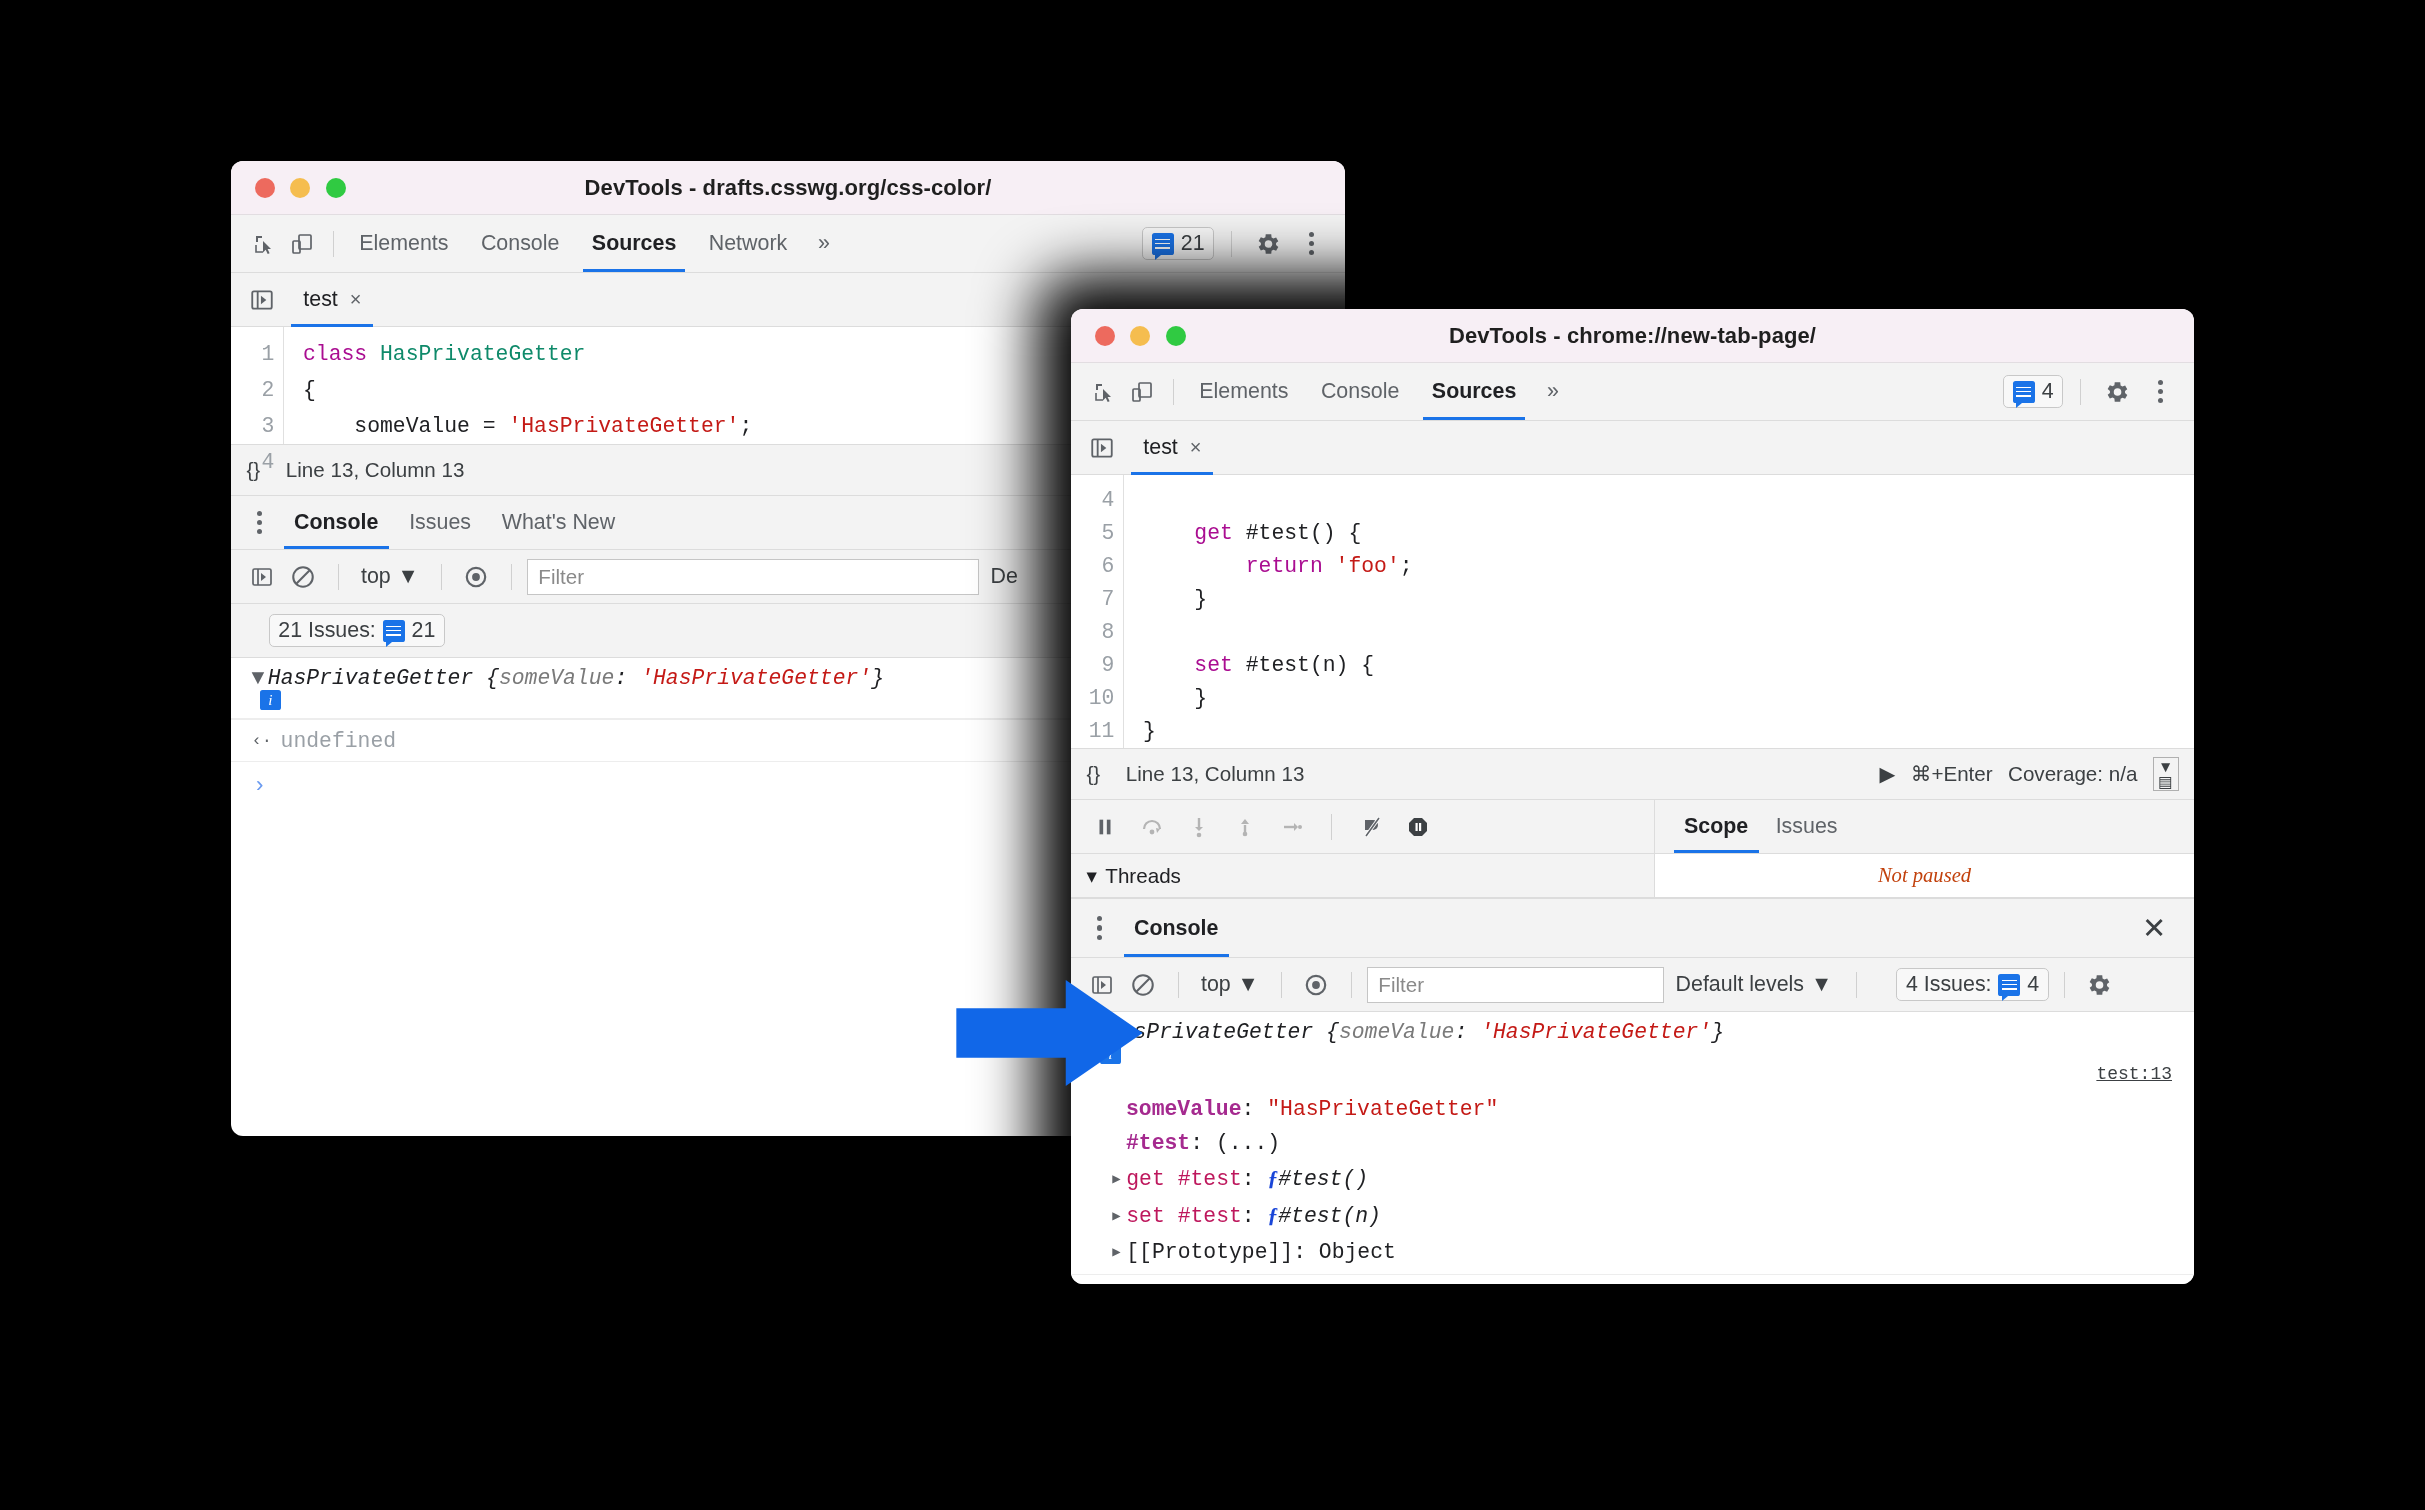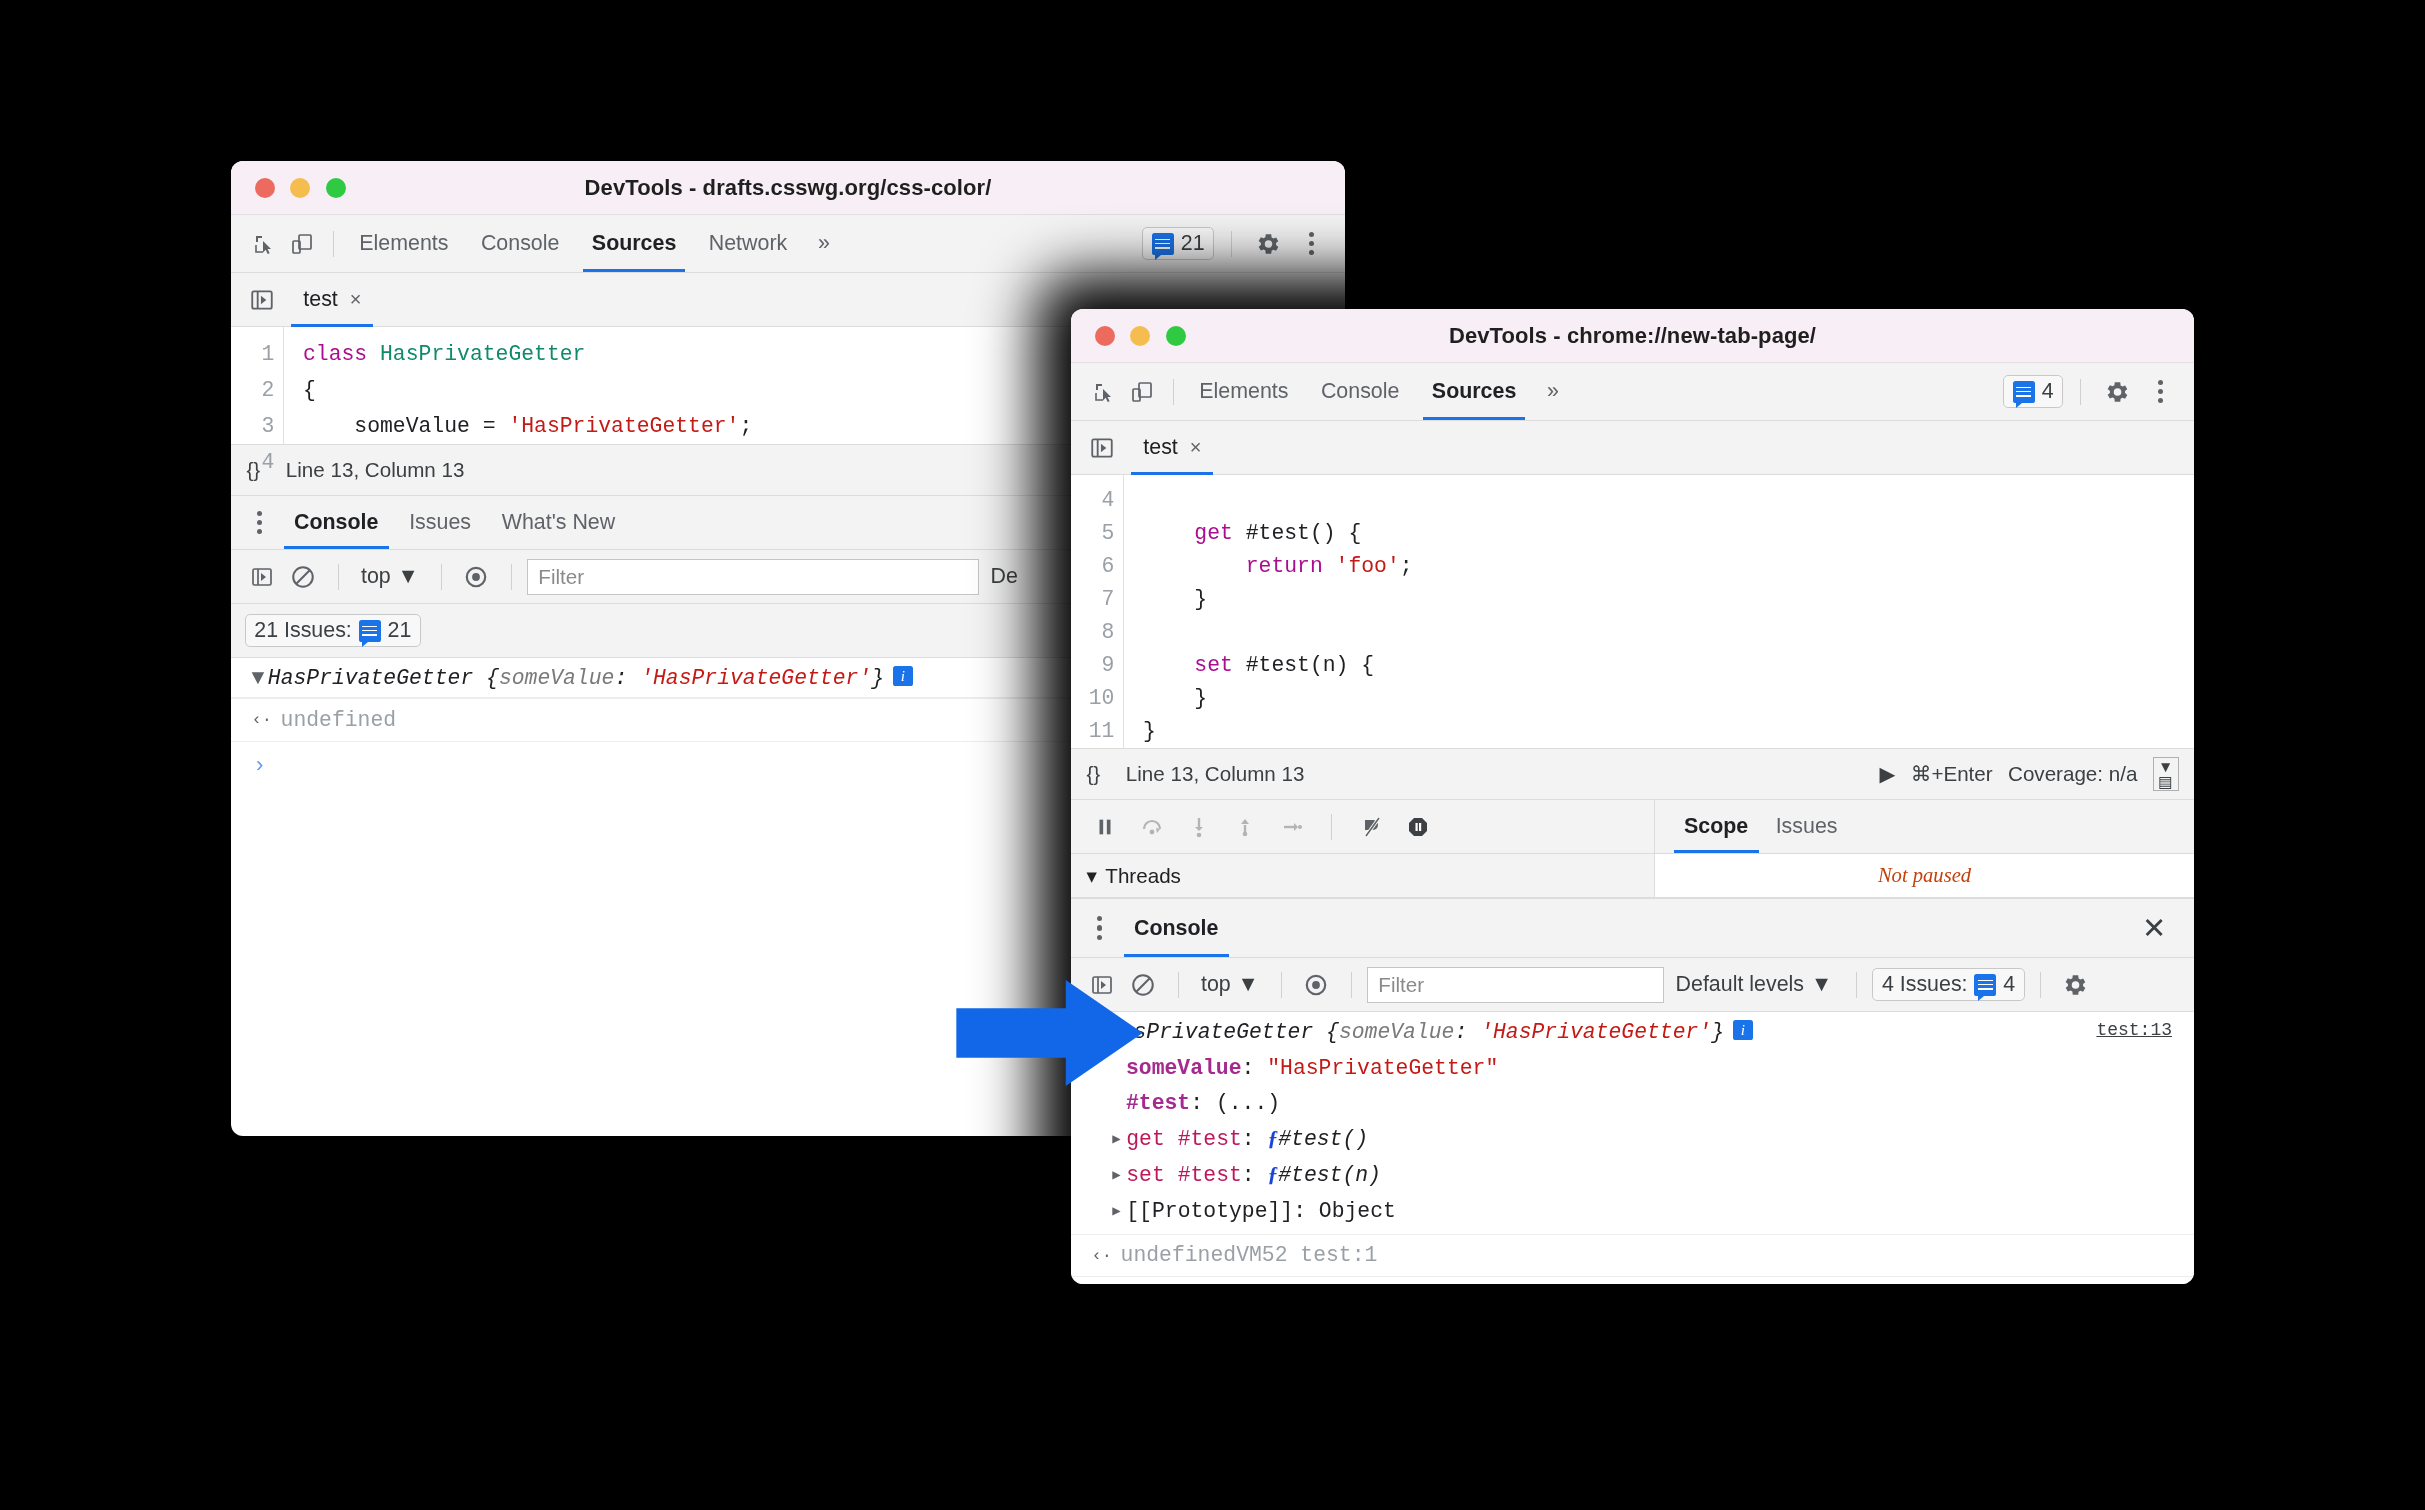--- a/index.html
+++ b/index.html
@@ -32,21 +32,21 @@
   .vsep{width:0.9px;height:26px;background:#d0d0d0;margin:0 12px;}
   .tabs{display:flex;align-items:center;gap:5.1px;height:100%;}
   .tab{font-size:21.4px;color:#5f6368;padding:0 13.7px;height:100%;display:flex;
        align-items:center;position:relative;white-space:nowrap;}
   .tab.active{color:#202124;font-weight:600;}
   .tab.active:after{content:"";position:absolute;left:5.1px;right:5.1px;bottom:0;
                     height:3.4px;background:#1a73e8;}
   .chev{font-size:21.4px;color:#5f6368;padding:0 12px;}
   .right-grp{margin-left:auto;display:flex;align-items:center;gap:5.1px;}
   .issues-pill{display:flex;align-items:center;gap:6.9px;border:0.9px solid #c8c8c8;
-               border-radius:5.1px;padding:3.4px 8.6px;background:#f8f8f8;}
+               border-radius:5.1px;padding:3.4px 8.6px;background:#f8f8f8;margin-left:24px;}
   .issues-pill .cnt{font-size:21.4px;color:#3c4043;}
   .bubble{width:22px;height:22px;background:#1a73e8;position:relative;border-radius:2.6px;}
   .bubble:after{content:"";position:absolute;left:3.4px;bottom:-5.1px;width:0;height:0;
                 border-left:6px solid #1a73e8;border-bottom:5.1px solid transparent;}
   .bubble i{position:absolute;left:3.4px;right:3.4px;height:1.7px;background:#fff;display:block;}
   .bubble i:nth-child(1){top:6px;}
   .bubble i:nth-child(2){top:10.3px;}
   .bubble i:nth-child(3){top:14.6px;}
 
   
@@ -89,21 +89,21 @@
   
   .con-toolbar{height:53px;background:#f3f3f3;border-bottom:0.9px solid #dcdcdc;
                display:flex;align-items:center;padding:0 12px;gap:3.4px;}
   .ctxsel{font-size:21.4px;color:#3c4043;padding:0 6.9px;display:flex;align-items:center;gap:6.9px;}
   .filterbox{flex:0 0 auto;height:34px;border:0.9px solid #c5c5c5;background:#fff;
              display:flex;align-items:center;padding:0 10.3px;font-size:20.6px;color:#8a8a8a;}
   .levels{font-size:21.4px;color:#3c4043;display:flex;align-items:center;gap:6.9px;padding:0 8.6px;}
 
   
   .console-body{background:#fff;font-family:"Liberation Mono",monospace;font-size:21.4px;}
-  .crow{border-bottom:0.9px solid #ededed;padding:7.7px 0 7.7px 20.6px;display:flex;align-items:flex-start;}
+  .crow{border-bottom:0.9px solid #ededed;padding:7.7px 0 7.7px 20.6px;display:flex;align-items:flex-start;flex-direction:column;}
   .crow .srclink{margin-left:auto;padding-right:22px;color:#3c4043;
                  text-decoration:underline;font-family:"Liberation Mono",monospace;font-size:18px;}
   .obj-head{font-style:italic;color:#202124;}
   .obj-head .prop{color:#7a7a7a;}
   .obj-head .sval{color:#c41a16;}
   .tri{color:#5f6368;font-style:normal;margin-right:3.4px;}
   .infoico{display:inline-block;width:20.6px;height:20.6px;background:#1a73e8;color:#fff;
            border-radius:2.6px;font-size:15.4px;font-style:italic;text-align:center;
            line-height:20.6px;margin-left:8.6px;vertical-align:1.7px;font-family:"Liberation Serif",serif;}
   .prow{padding:5.1px 0 5.1px 55px;color:#202124;}

